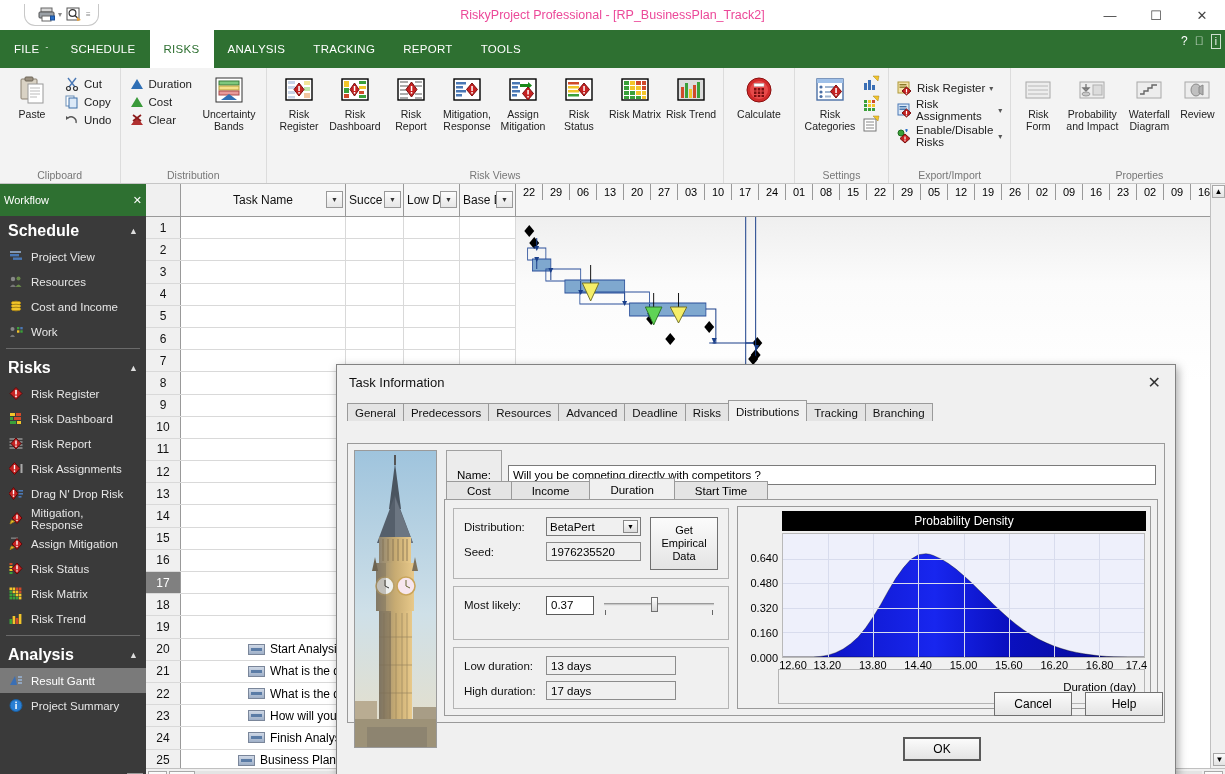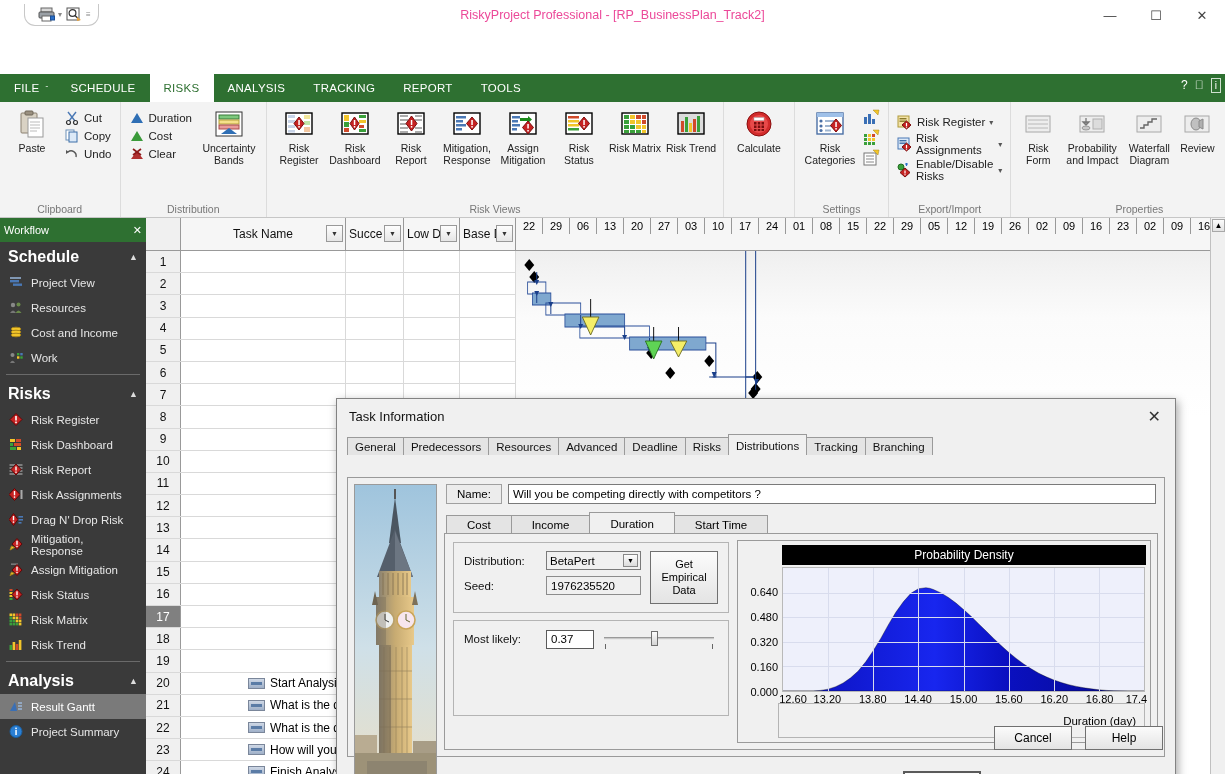--- a/index.html
+++ b/index.html
@@ -17,21 +17,21 @@
          border:1px solid #c8c8c8; border-top:none; border-radius:0 0 11px 11px;
          padding:0 6px 0 10px; background:#fff; }
   .qat-btn { width:22px; height:18px; display:flex; align-items:center; justify-content:center; cursor:pointer; }
   .qat-sep { color:#888; font-size:8px; margin:0 1px; }
   #apptitle { position:absolute; left:0; right:0; text-align:center; font-size:12.5px; color:#ec4899; pointer-events:none; }
   #wincontrols { position:absolute; right:0; top:0; display:flex; height:30px; }
   .wc { width:46px; height:30px; display:flex; align-items:center; justify-content:center;
         font-size:13px; color:#444; cursor:pointer; }
 
   
-  #tabbar { height:28px; background:#2e7031; display:flex; align-items:stretch; position:relative;margin-top:44px; }
+  #tabbar { height:38px; background:#2e7031; display:flex; align-items:stretch; position:relative; }
   .rtab { color:#fff; font-size:11.5px; padding:0 14px; display:flex; align-items:center;
           letter-spacing:.3px; cursor:pointer; }
   .rtab.file { padding-right:8px; }
   .rtab .caret { font-size:8px; margin-left:6px; }
   .rtab.active { background:#fff; color:#2e7031; font-weight:normal; }
   #tabbar-right { position:absolute; right:4px; top:0; height:22px; display:flex; align-items:center; gap:8px; }
   .tbr-ico { color:#fff; font-size:12px; cursor:pointer; display:flex; align-items:center; }
   .tbr-ico.boxed { border:1px solid #cfe0cf; padding:0 3px; line-height:13px; font-size:10px; }
 
   
@@ -49,21 +49,21 @@
   .smallbtn { display:flex; align-items:center; gap:4px; padding:1px 4px; cursor:pointer; font-size:11.5px; color:#222; }
   .smallbtn .si { width:16px; height:16px; display:flex; align-items:center; justify-content:center; }
   .colstack { display:flex; flex-direction:column; justify-content:center; padding-top:4px; }
   .iconcol { display:flex; flex-direction:column; gap:1px; justify-content:center; padding:4px 2px 0 2px; }
 
   
   #body { display:flex; height:608px; }
 
   
   #sidebar { width:146px; background:#3a3a3a; color:#e8e8e8; display:flex; flex-direction:column; position:relative; }
-  #sb-head { height:24px; background:#2e7031; display:flex; align-items:center; padding:0 4px;
+  #sb-head { height:32px; background:#2e7031; display:flex; align-items:center; padding:0 4px;
              font-size:11px; color:#fff; justify-content:space-between; }
   #sb-head .x { cursor:pointer; font-size:11px; }
   .sb-section { font-size:16px; font-weight:bold; color:#fff; padding:6px 8px 4px 8px;
                 display:flex; align-items:center; justify-content:space-between; }
   .sb-section .chev { font-size:9px; color:#ddd; }
   .sb-item { display:flex; align-items:center; gap:7px; padding:3px 8px; font-size:11.5px;
              color:#e6e6e6; cursor:pointer; height:25px; }
   .sb-item.sel { background:#7a7a7a; color:#fff; }
   .sb-ico { width:16px; height:14px; display:flex; align-items:center; justify-content:center; flex:0 0 16px; }
   .sb-div { height:1px; background:#6a6a6a; margin:4px 6px; }
@@ -134,21 +134,21 @@
   #dlg-title { height:34px; display:flex; align-items:center; padding:0 8px 0 12px;
                font-size:13px; color:#111; background:#f0f0f0; }
   #dlg-title .x { margin-left:auto; font-size:16px; color:#333; cursor:pointer; padding:0 6px; }
   #dlg-tabs { display:flex; align-items:flex-end; padding-left:10px; height:22px; gap:0; }
   .dtab { border:1px solid #9a9a9a; border-bottom:none; background:#e4e4e4; font-size:11.5px;
           padding:3px 7px 2px 7px; cursor:pointer; margin-right:-1px; color:#111; }
   .dtab.active { background:#f0f0f0; padding-top:5px; padding-bottom:3px; position:relative; z-index:2; }
   #dlg-panel { position:absolute; left:10px; right:10px; top:78px; bottom:52px;
                border:1px solid #9a9a9a; background:#f0f0f0; }
   #namerow { display:flex; align-items:center; gap:6px; padding:6px 8px 4px 8px; }
-  #namelbl { border:1px solid #a0a0a0; background:#ececec; font-size:11.5px; padding:3px 10px; }
+  #namelbl { border:1px solid #a0a0a0; background:#ececec; font-size:11.5px; padding:18px 10px; }
   #namebox { flex:1; border:1px solid #7a7a7a; background:#fff; font-size:11.5px; padding:3px 4px; }
   #photo { position:absolute; left:6px; top:6px; width:83px; height:298px; border:1px solid #9a9a9a;
            overflow:hidden; background:#bcd; }
   #inner { position:absolute; left:96px; right:6px; top:34px; bottom:6px; }
   #subtabs { display:flex; align-items:flex-end; height:21px; padding-left:2px; }
   .stab { border:1px solid #9a9a9a; border-bottom:none; background:#e4e4e4; font-size:11.5px;
           padding:3px 20px 2px 20px; cursor:pointer; margin-right:-1px; }
   .stab.active { background:#f0f0f0; padding-top:5px; padding-bottom:3px; position:relative; z-index:2; }
   #subpanel { position:absolute; left:0; right:0; top:21px; bottom:0; border:1px solid #9a9a9a;
               background:#f0f0f0; display:flex; }
@@ -1376,20 +1376,30 @@
                   <span class="finp" style="width:48px">0.37</span>
                   <span class="slider">
                     <span class="track"></span>
                     <span class="thumb"></span>
                     <span class="tickL"></span>
                     <span class="tickR"></span>
                   </span>
                 </div>
               </div>
 
+              <div class="gbox">
+                <div class="frow">
+                  <span class="flbl">Low duration:</span>
+                  <span class="ftxt" style="width:130px">13 days</span>
+                </div>
+                <div class="frow">
+                  <span class="flbl">High duration:</span>
+                  <span class="ftxt" style="width:130px">17 days</span>
+                </div>
+              </div>
             </div>
 
             <div id="rightcol">
               <div id="chartbox">
                 <div id="charttitle">Probability Density</div>
                 <div id="plotwrap">
                   <div id="ylabels">
                       <div class="ytick" style="top: 100%;">0.000</div>
                       <div class="ytick" style="top: 80%;">0.160</div>
                       <div class="ytick" style="top: 60%;">0.320</div>

